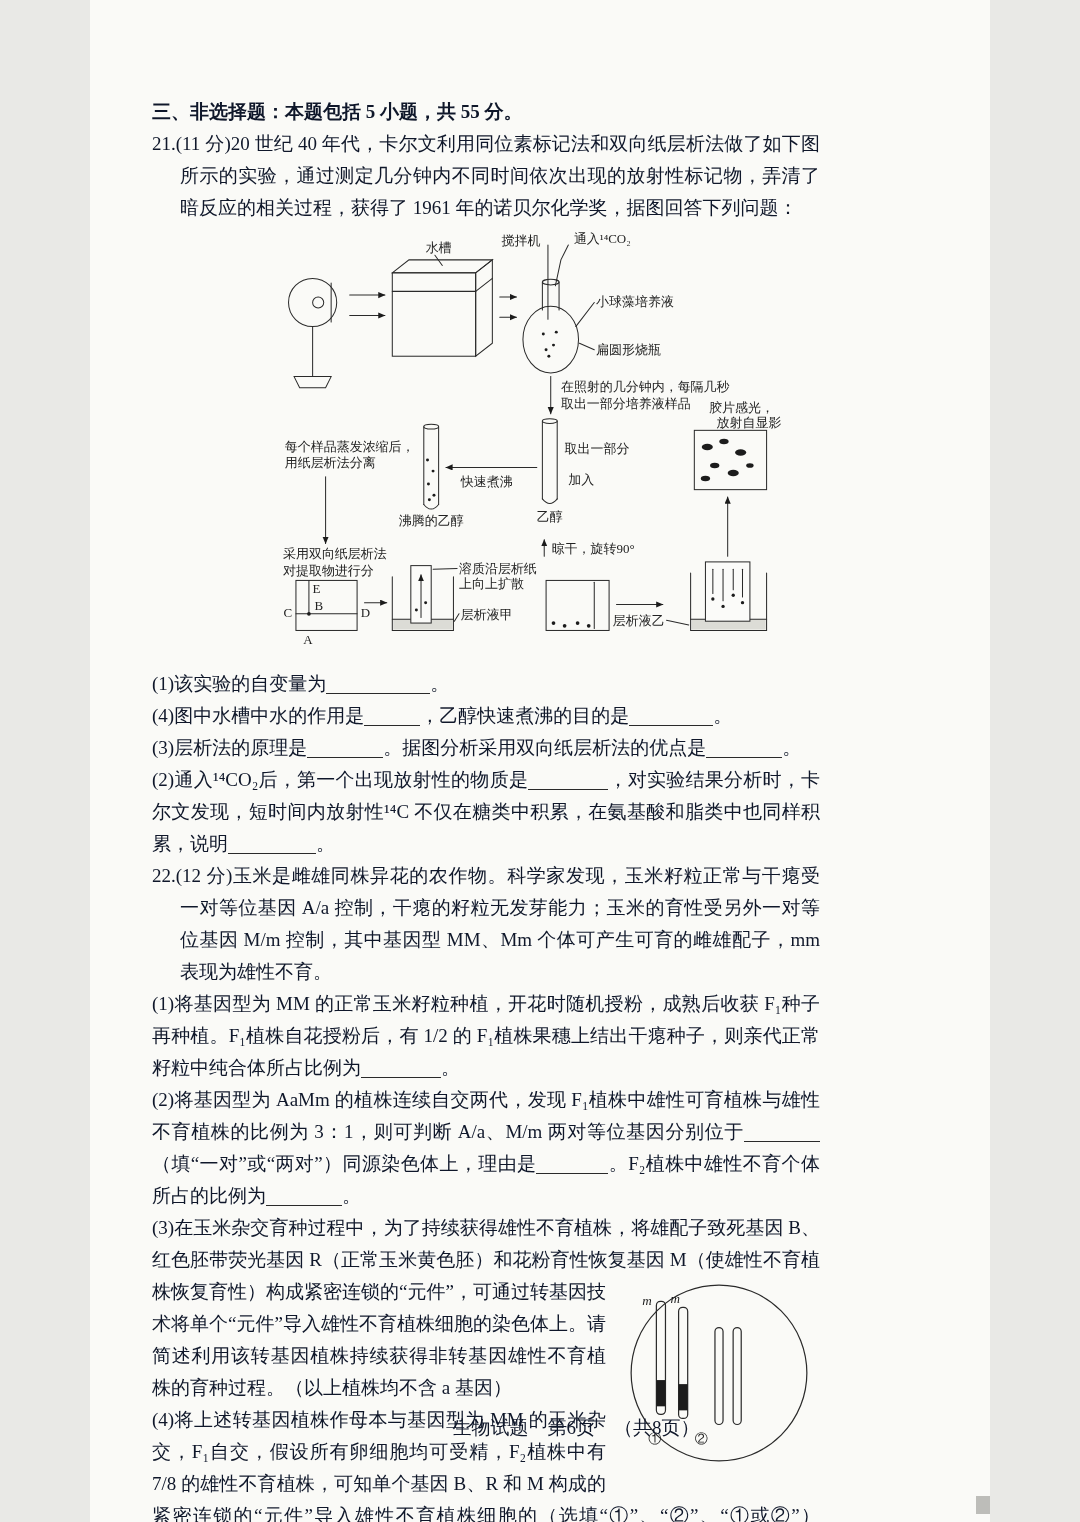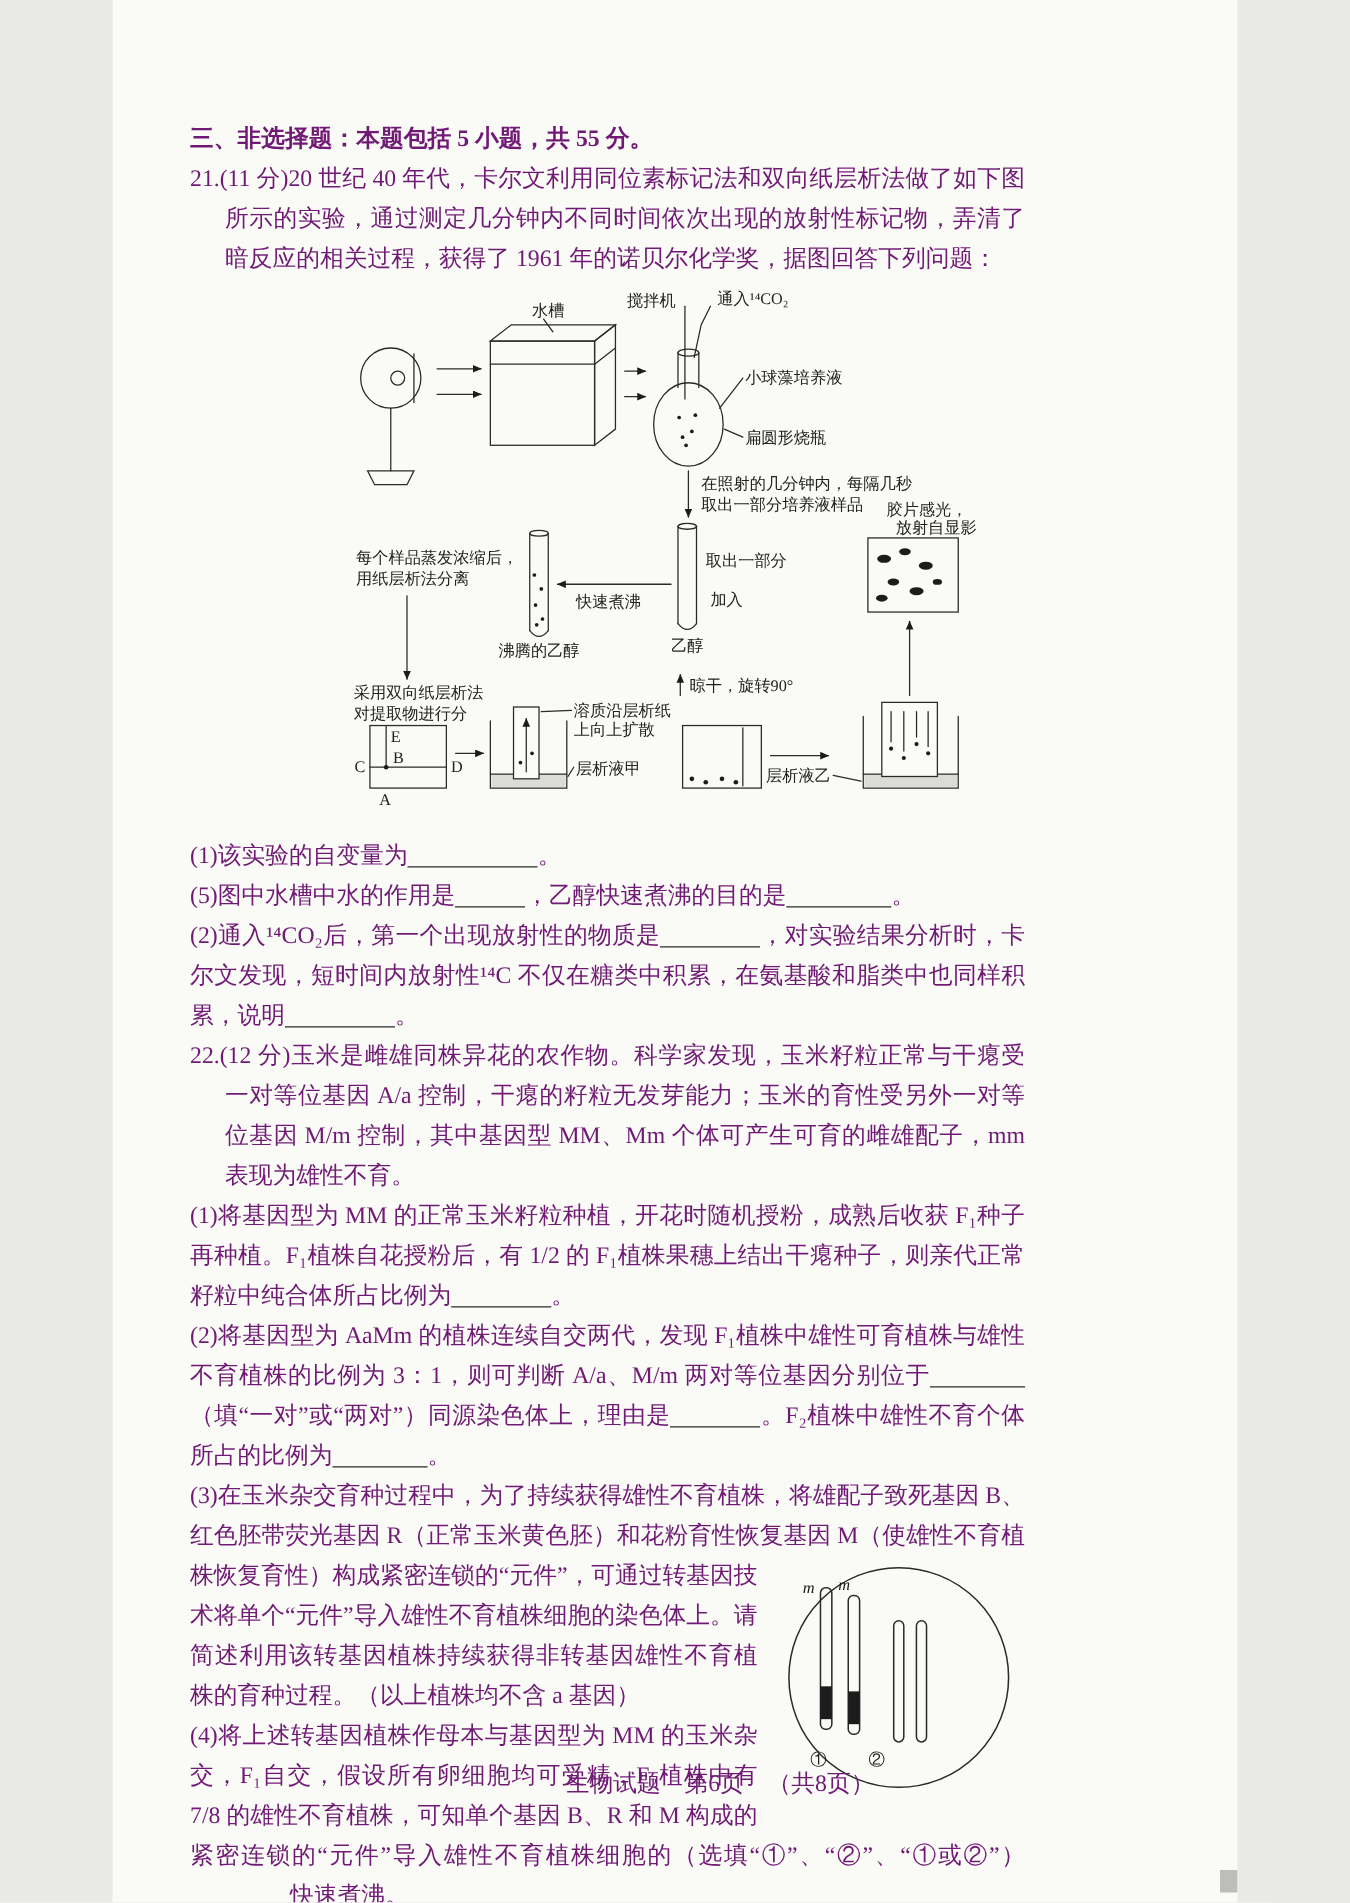--- a/index.html
+++ b/index.html
@@ -1,17 +1,17 @@
 <!DOCTYPE html>
 <html lang="zh"><head>
 <meta charset="utf-8">
 <style>
   html,body{margin:0;padding:0;background:#e9e9e6;}
   .page{position:relative;width:900px;height:1522px;margin:0 auto;background:#fafaf7;
-        overflow:hidden;color:#701a75;
+        overflow:hidden;color:#0f172a;
         font-family:"Liberation Serif","DejaVu Serif",serif;
         font-size:19px;line-height:32px;}
   .content{padding:96px 170px 0 62px;}
   p{margin:0;}
   .hdr{font-weight:bold;}
   .stem{margin-left:28px;text-indent:-28px;text-align:justify;}
   .sub{text-align:justify;}
   .blank{display:inline-block;height:1em;border-bottom:1px solid #2a2a2a;vertical-align:-4px;}
   .diag{margin:6px 0 6px 118px;}
   .diag text{font-size:14px;fill:#222;}
@@ -194,21 +194,22 @@
             <circle class="fillb" cx="478" cy="398" r="1.8"></circle>
             <circle class="fillb" cx="489" cy="406" r="1.8"></circle>
             <circle class="fillb" cx="500" cy="394" r="1.8"></circle>
             <circle class="fillb" cx="510" cy="402" r="1.8"></circle>
           </g>
           <line x1="494" y1="352" x2="494" y2="288" marker-end="url(#ah)"></line>
         </svg>
       </div>
 
       <p class="sub"><span>(1)该实验的自变量为</span><span class="blank" style="width:104px"></span><span>。</span></p>
-      <p class="sub"><span>(5)图中水槽中水的作用是</span><span class="blank" style="width:56px"></span><span>，乙醇快速煮沸的目的是</span><span class="blank" style="width:84px"></span><span>。</span></p>
+      <p class="sub"><span>(4)图中水槽中水的作用是</span><span class="blank" style="width:56px"></span><span>，乙醇快速煮沸的目的是</span><span class="blank" style="width:84px"></span><span>。</span></p>
+      <p class="sub"><span>(3)层析法的原理是</span><span class="blank" style="width:76px"></span><span>。据图分析采用双向纸层析法的优点是</span><span class="blank" style="width:76px"></span><span>。</span></p>
       <p class="sub"><span>(2)通入¹⁴CO₂后，第一个出现放射性的物质是</span><span class="blank" style="width:80px"></span><span>，对实验结果分析时，卡尔文发现，短时间内放射性¹⁴C 不仅在糖类中积累，在氨基酸和脂类中也同样积累，说明</span><span class="blank" style="width:88px"></span><span>。</span></p>
     </div>
 
     <div class="q">
       <p class="stem">22.(12 分)玉米是雌雄同株异花的农作物。科学家发现，玉米籽粒正常与干瘪受一对等位基因 A/a 控制，干瘪的籽粒无发芽能力；玉米的育性受另外一对等位基因 M/m 控制，其中基因型 MM、Mm 个体可产生可育的雌雄配子，mm 表现为雄性不育。</p>
 
       <p class="sub"><span>(1)将基因型为 MM 的正常玉米籽粒种植，开花时随机授粉，成熟后收获 F₁种子再种植。F₁植株自花授粉后，有 1/2 的 F₁植株果穗上结出干瘪种子，则亲代正常籽粒中纯合体所占比例为</span><span class="blank" style="width:80px"></span><span>。</span></p>
 
       <p class="sub"><span>(2)将基因型为 AaMm 的植株连续自交两代，发现 F₁植株中雄性可育植株与雄性不育植株的比例为 3：1，则可判断 A/a、M/m 两对等位基因分别位于</span><span class="blank" style="width:76px"></span><span>（填“一对”或“两对”）同源染色体上，理由是</span><span class="blank" style="width:72px"></span><span>。F₂植株中雄性不育个体所占的比例为</span><span class="blank" style="width:76px"></span><span>。</span></p>
 

